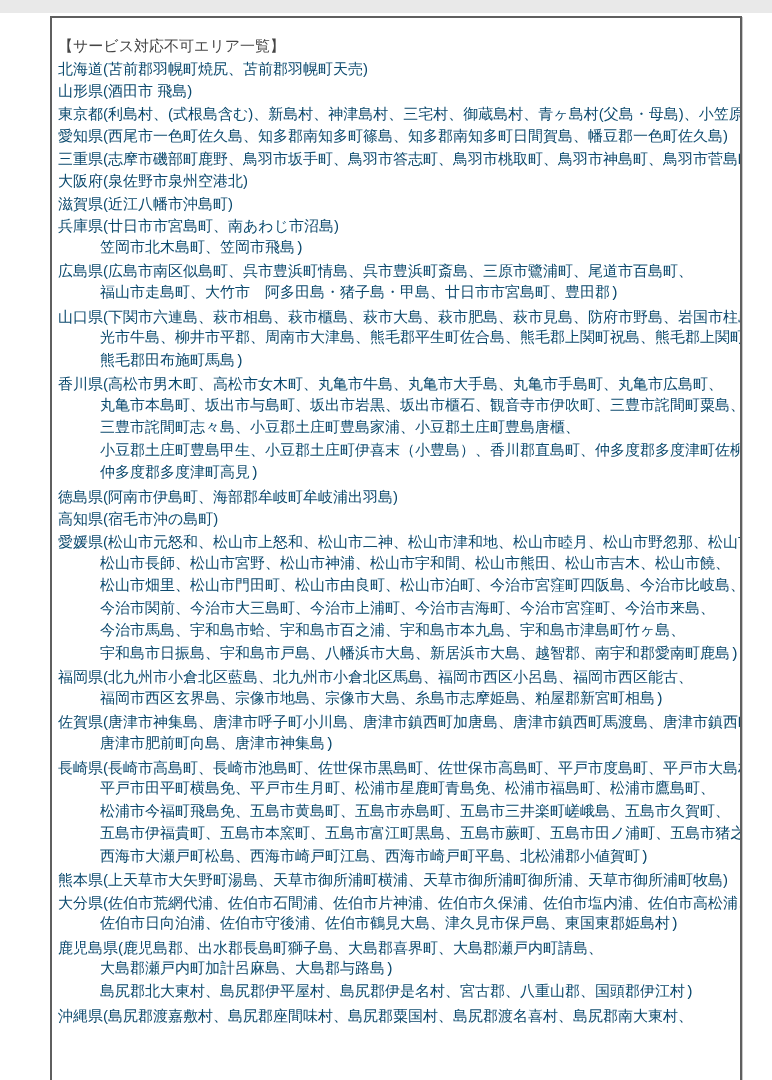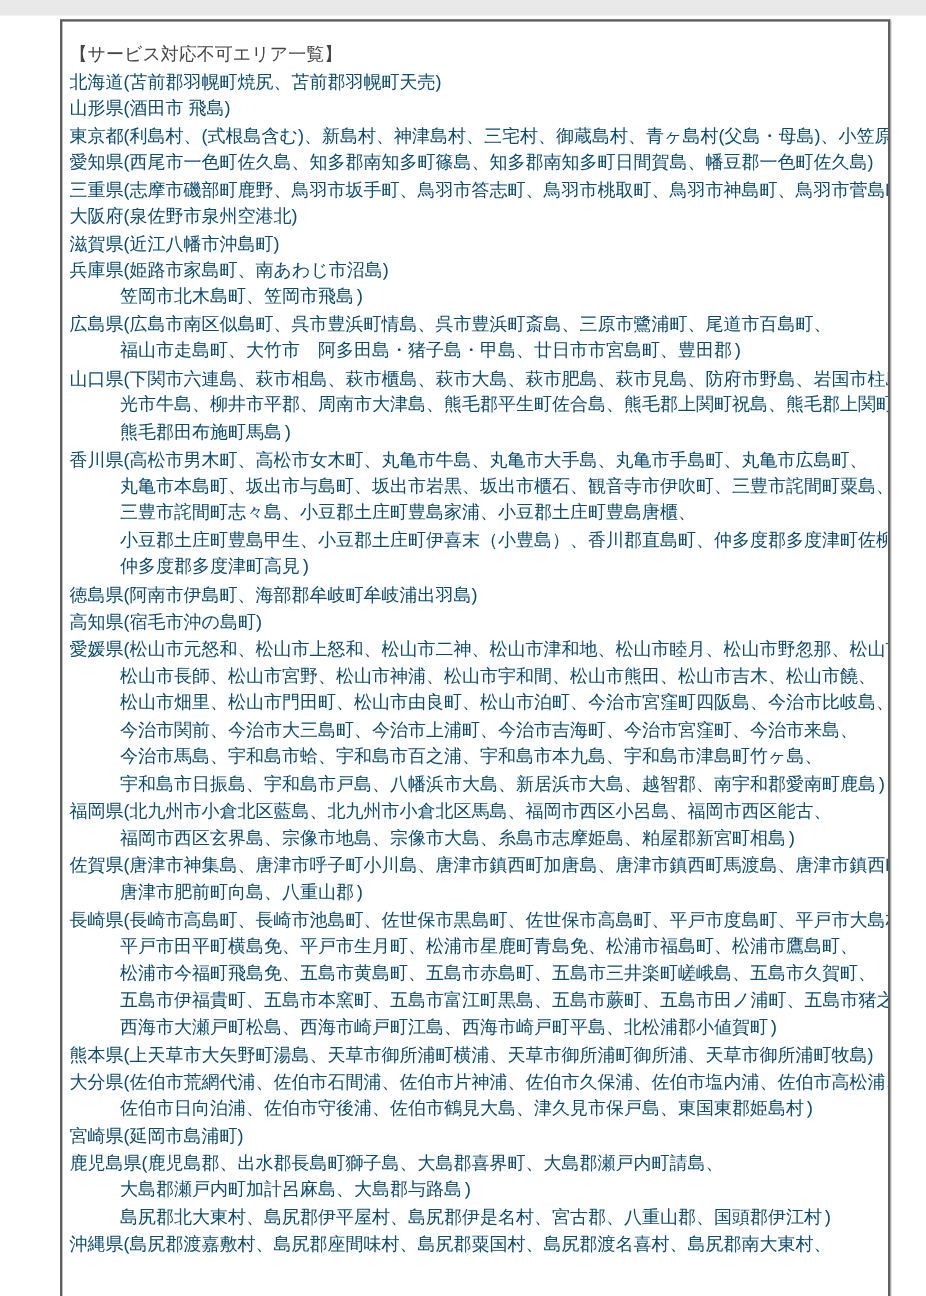--- a/index.html
+++ b/index.html
@@ -57,21 +57,21 @@
 <div class="doc-box">
   <div class="line title">【サービス対応不可エリア一覧】</div>
   <div id="entries">
       <div class="line">北海道(苫前郡羽幌町焼尻、苫前郡羽幌町天売)</div>
       <div class="line">山形県(酒田市 飛島)</div>
       <div class="line">東京都(利島村、(式根島含む)、新島村、神津島村、三宅村、御蔵島村、青ヶ島村(父島・母島)、小笠原村)</div>
       <div class="line">愛知県(西尾市一色町佐久島、知多郡南知多町篠島、知多郡南知多町日間賀島、幡豆郡一色町佐久島)</div>
       <div class="line">三重県(志摩市磯部町鹿野、鳥羽市坂手町、鳥羽市答志町、鳥羽市桃取町、鳥羽市神島町、鳥羽市菅島町)</div>
       <div class="line">大阪府(泉佐野市泉州空港北)</div>
       <div class="line">滋賀県(近江八幡市沖島町)</div>
-      <div class="line">兵庫県(姫路市家島町、南あわじ市沼島)</div>
+      <div class="line">兵庫県(廿日市市宮島町、南あわじ市沼島)</div>
       <div class="line cont">笠岡市北木島町、笠岡市飛島)</div>
       <div class="line">広島県(広島市南区似島町、呉市豊浜町情島、呉市豊浜町斎島、三原市鷺浦町、尾道市百島町、</div>
       <div class="line cont">福山市走島町、大竹市　阿多田島・猪子島・甲島、廿日市市宮島町、豊田郡)</div>
       <div class="line">山口県(下関市六連島、萩市相島、萩市櫃島、萩市大島、萩市肥島、萩市見島、防府市野島、岩国市柱島、</div>
       <div class="line cont">光市牛島、柳井市平郡、周南市大津島、熊毛郡平生町佐合島、熊毛郡上関町祝島、熊毛郡上関町八島</div>
       <div class="line cont">熊毛郡田布施町馬島)</div>
       <div class="line">香川県(高松市男木町、高松市女木町、丸亀市牛島、丸亀市大手島、丸亀市手島町、丸亀市広島町、</div>
       <div class="line cont">丸亀市本島町、坂出市与島町、坂出市岩黒、坂出市櫃石、観音寺市伊吹町、三豊市詫間町粟島、</div>
       <div class="line cont">三豊市詫間町志々島、小豆郡土庄町豊島家浦、小豆郡土庄町豊島唐櫃、</div>
       <div class="line cont">小豆郡土庄町豊島甲生、小豆郡土庄町伊喜末（小豊島）、香川郡直島町、仲多度郡多度津町佐柳、</div>
@@ -80,28 +80,27 @@
       <div class="line">高知県(宿毛市沖の島町)</div>
       <div class="line">愛媛県(松山市元怒和、松山市上怒和、松山市二神、松山市津和地、松山市睦月、松山市野忽那、松山市小浜</div>
       <div class="line cont">松山市長師、松山市宮野、松山市神浦、松山市宇和間、松山市熊田、松山市吉木、松山市饒、</div>
       <div class="line cont">松山市畑里、松山市門田町、松山市由良町、松山市泊町、今治市宮窪町四阪島、今治市比岐島、</div>
       <div class="line cont">今治市関前、今治市大三島町、今治市上浦町、今治市吉海町、今治市宮窪町、今治市来島、</div>
       <div class="line cont">今治市馬島、宇和島市蛤、宇和島市百之浦、宇和島市本九島、宇和島市津島町竹ヶ島、</div>
       <div class="line cont">宇和島市日振島、宇和島市戸島、八幡浜市大島、新居浜市大島、越智郡、南宇和郡愛南町鹿島)</div>
       <div class="line">福岡県(北九州市小倉北区藍島、北九州市小倉北区馬島、福岡市西区小呂島、福岡市西区能古、</div>
       <div class="line cont">福岡市西区玄界島、宗像市地島、宗像市大島、糸島市志摩姫島、粕屋郡新宮町相島)</div>
       <div class="line">佐賀県(唐津市神集島、唐津市呼子町小川島、唐津市鎮西町加唐島、唐津市鎮西町馬渡島、唐津市鎮西町松島</div>
-      <div class="line cont">唐津市肥前町向島、八重山郡)</div>
+      <div class="line cont">唐津市肥前町向島、唐津市神集島)</div>
       <div class="line">長崎県(長崎市高島町、長崎市池島町、佐世保市黒島町、佐世保市高島町、平戸市度島町、平戸市大島村、</div>
       <div class="line cont">平戸市田平町横島免、平戸市生月町、松浦市星鹿町青島免、松浦市福島町、松浦市鷹島町、</div>
       <div class="line cont">松浦市今福町飛島免、五島市黄島町、五島市赤島町、五島市三井楽町嵯峨島、五島市久賀町、</div>
       <div class="line cont">五島市伊福貴町、五島市本窯町、五島市富江町黒島、五島市蕨町、五島市田ノ浦町、五島市猪之木町</div>
       <div class="line cont">西海市大瀬戸町松島、西海市崎戸町江島、西海市崎戸町平島、北松浦郡小値賀町)</div>
       <div class="line">熊本県(上天草市大矢野町湯島、天草市御所浦町横浦、天草市御所浦町御所浦、天草市御所浦町牧島)</div>
       <div class="line">大分県(佐伯市荒網代浦、佐伯市石間浦、佐伯市片神浦、佐伯市久保浦、佐伯市塩内浦、佐伯市高松浦、</div>
       <div class="line cont">佐伯市日向泊浦、佐伯市守後浦、佐伯市鶴見大島、津久見市保戸島、東国東郡姫島村)</div>
-      <div class="line">宮崎県(延岡市島浦町)</div>
       <div class="line">鹿児島県(鹿児島郡、出水郡長島町獅子島、大島郡喜界町、大島郡瀬戸内町請島、</div>
       <div class="line cont">大島郡瀬戸内町加計呂麻島、大島郡与路島)</div>
       <div class="line cont">島尻郡北大東村、島尻郡伊平屋村、島尻郡伊是名村、宮古郡、八重山郡、国頭郡伊江村)</div>
       <div class="line">沖縄県(島尻郡渡嘉敷村、島尻郡座間味村、島尻郡粟国村、島尻郡渡名喜村、島尻郡南大東村、</div>
     </div>
 </div>
 
 </body></html>

